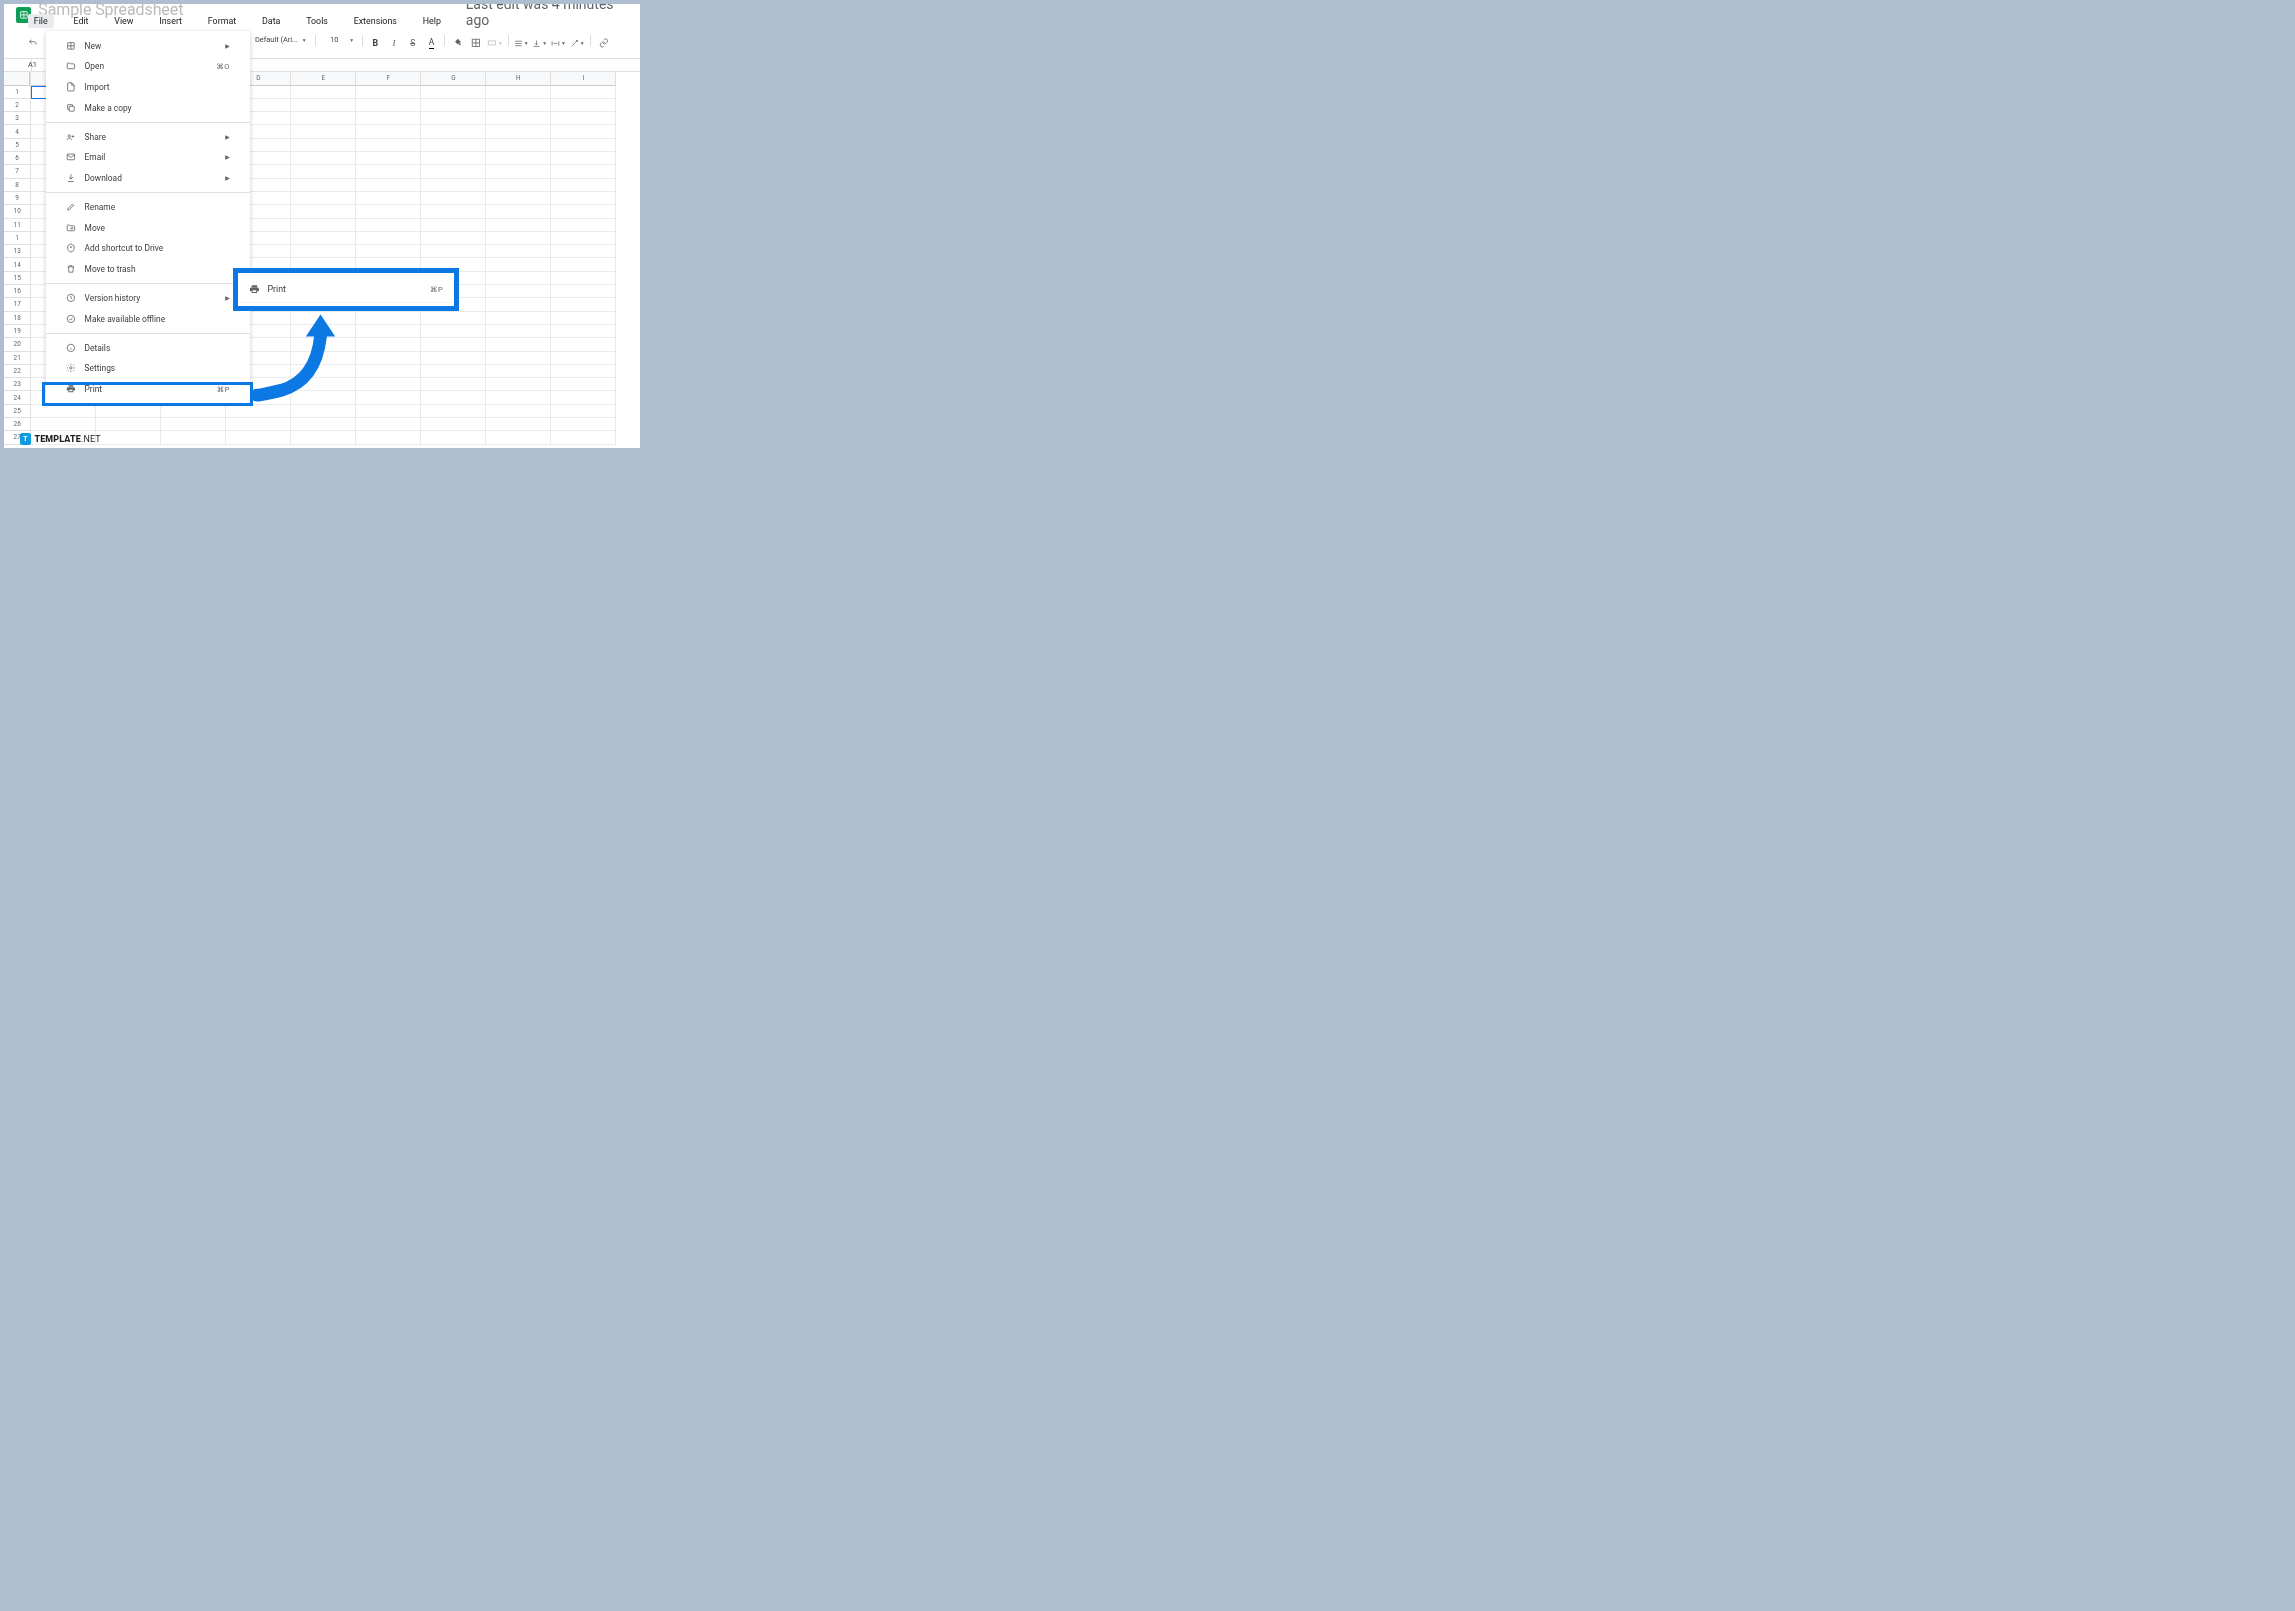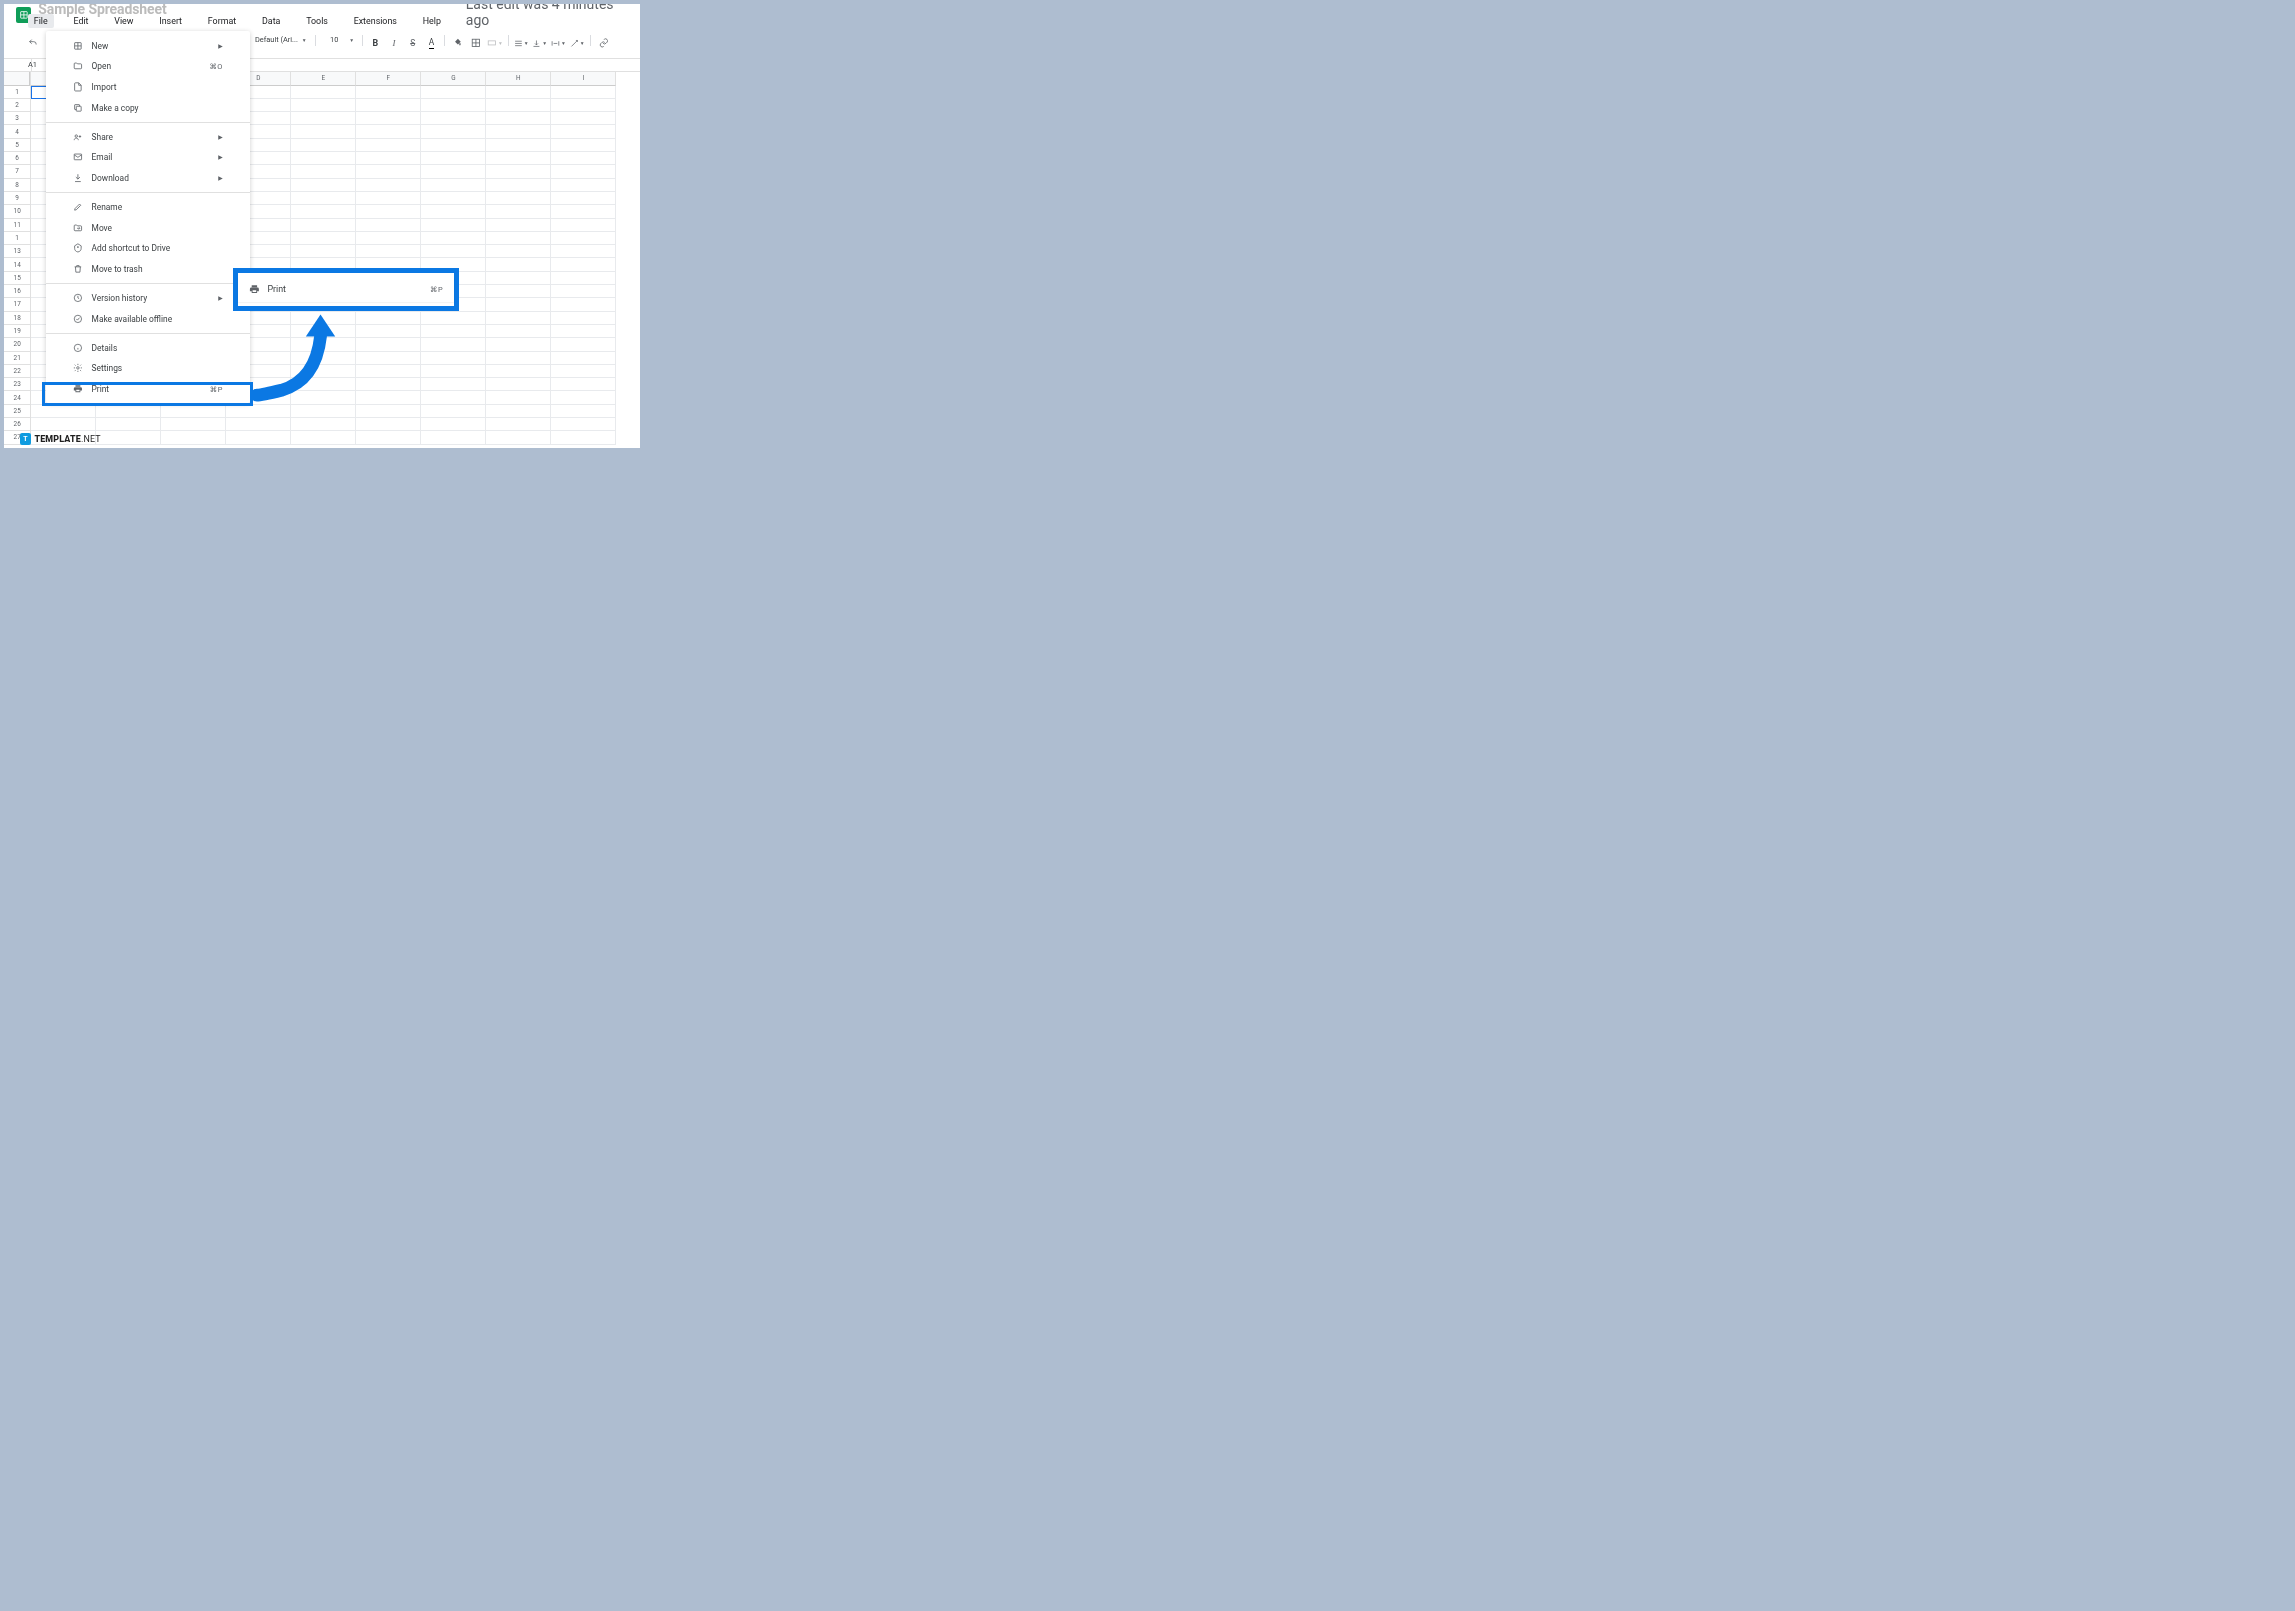--- a/index.html
+++ b/index.html
@@ -27,25 +27,24 @@
   gap: 6.9px;
 }
 .sheets-logo {
   width: 15.7px; height: 15.7px;
   background: #0f9d58;
   border-radius: 2px;
   display:flex;align-items:center;justify-content:center;
 }
 .sheets-logo svg { width: 9.8px; height: 9.8px; }
 .doc-title {
-  font-size: 14px;
+  font-size: 16px;
   color: #bbb;
   letter-spacing: -0.1px;
   margin-top:-11.8px;
-  font-weight:bold;
 }
 .menubar {
   display: flex;
   align-items: flex-end;
   height: 14.8px;
   padding-left: 24px;
   gap: 14px;
   margin-top: -12.8px;
   font-size: 8.9px;
   color: #202124;
@@ -154,21 +153,21 @@
   background: #fff;
   box-shadow: 0 1px 4.9px rgba(0,0,0,0.2);
   border-radius: 2px;
   z-index: 100;
   padding: 3.9px 0;
 }
 .dd-item {
   display: flex;
   align-items: center;
   height: 20.7px;
-  padding: 0 27px;
+  padding: 0 20px;
   font-size: 8.4px;
   color: #3c4043;
   cursor: pointer;
   gap: 7.9px;
 }
 .dd-icon { width: 10.8px; height: 10.8px; display:flex;align-items:center;justify-content:center; color:#5f6368;}
 .dd-label { flex: 1; }
 .dd-shortcut { font-size: 7.4px; color:#5f6368; letter-spacing: 0.5px;}
 .dd-arrow { font-size: 5.9px; color:#5f6368; }
 .dd-divider { height:0.5px; background:#e0e0e0; margin: 3.9px 0; }

